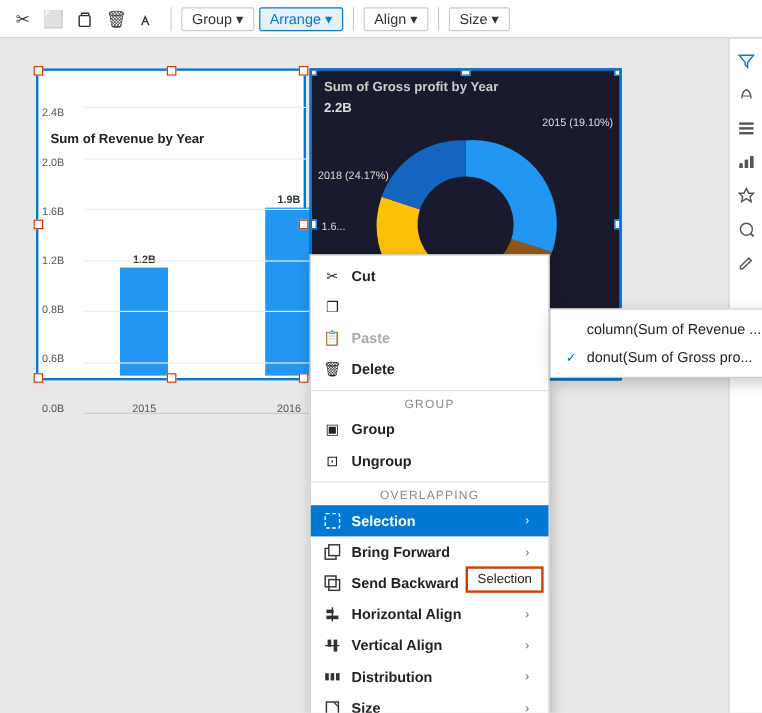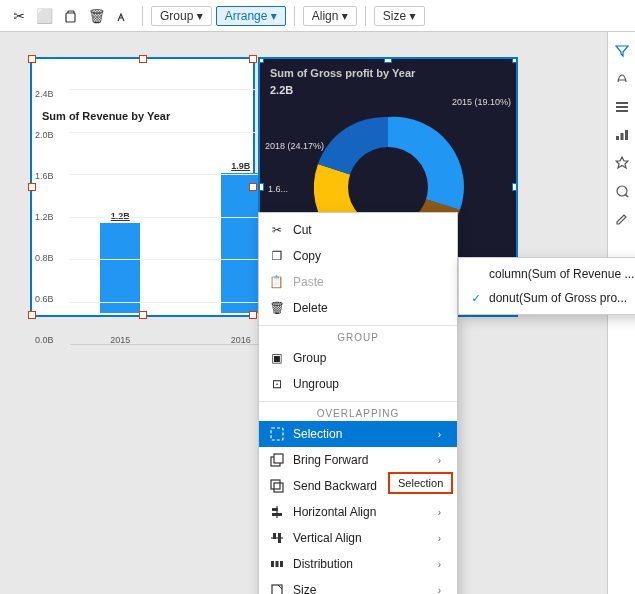--- a/index.html
+++ b/index.html
@@ -103,21 +103,20 @@
     .bar-group {
       display: flex;
       flex-direction: column;
       align-items: center;
       gap: 2px;
     }
     .bar-label-top {
       font-size: 9px;
       color: #333;
       font-weight: 600;
-      text-decoration: underline;
     }
     .bar {
       background: #2196F3;
       width: 40px;
     }
     .bar-label-bottom {
       font-size: 9px;
       color: #555;
       margin-top: 20px;
     }
@@ -197,21 +196,21 @@
       background: #0078d4;
       color: white;
     }
     .ctx-item.disabled { color: #aaa; cursor: default; }
     .ctx-icon {
       width: 16px; height: 16px;
       display: flex; align-items: center; justify-content: center;
       font-size: 12px;
       flex-shrink: 0;
     }
-    .ctx-label { flex: 1; }
+    .ctx-label { flex: 1; font-weight: bold; }
     .ctx-arrow {
       font-size: 10px;
       color: #666;
     }
     .ctx-item.highlighted .ctx-arrow { color: white; }
     .ctx-separator {
       height: 1px;
       background: #e0e0e0;
       margin: 4px 0;
     }
@@ -383,21 +382,20 @@
 
   </div>
 
   <div class="context-menu">
     <div class="ctx-item">
       <span class="ctx-icon">✂</span>
       <span class="ctx-label">Cut</span>
     </div>
     <div class="ctx-item">
       <span class="ctx-icon">❐</span>
-      <span class="ctx-label">Copy</span>
     </div>
     <div class="ctx-item disabled">
       <span class="ctx-icon">📋</span>
       <span class="ctx-label">Paste</span>
     </div>
     <div class="ctx-item">
       <span class="ctx-icon">🗑</span>
       <span class="ctx-label">Delete</span>
     </div>
     <div class="ctx-separator"></div>

